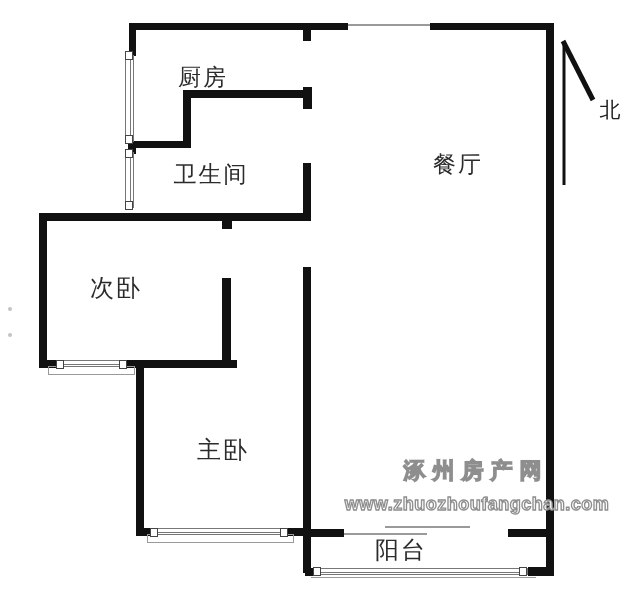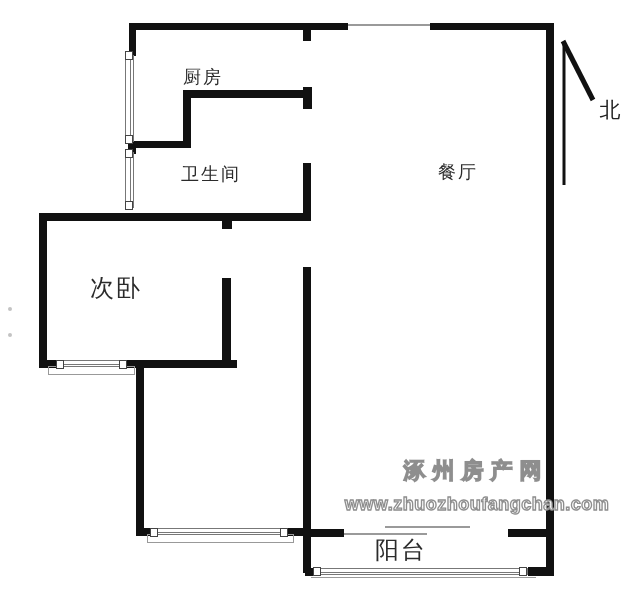--- a/index.html
+++ b/index.html
@@ -11,21 +11,21 @@
   .thin{position:absolute;background:#9a9a9a;}
   
   .win-v{position:absolute;width:9px;background:#fff;border:1px solid #777;box-sizing:border-box;z-index:2;}
   .win-v::before{content:"";position:absolute;left:50%;top:0;bottom:0;width:1px;background:#777;}
   .win-h{position:absolute;height:7px;background:#fff;border:1px solid #777;box-sizing:border-box;z-index:2;}
   .win-h::before{content:"";position:absolute;top:50%;left:0;right:0;height:1px;background:#777;}
   .cap{position:absolute;width:8px;height:9px;background:#fff;border:1px solid #444;box-sizing:border-box;z-index:3;}
   .frame{position:absolute;border:1px solid #999;box-sizing:border-box;background:transparent;z-index:1;}
   .room-label{
     position:absolute;transform:translate(-50%,-50%);
-    color:#2b2b2b;font-size:18px;letter-spacing:2px;white-space:nowrap;z-index:4;
+    color:#2b2b2b;font-size:23px;letter-spacing:2px;white-space:nowrap;z-index:4;
   }
   .north-label{position:absolute;transform:translate(-50%,-50%);color:#222;font-size:21px;z-index:4;}
   .compass{position:absolute;left:552px;top:34px;z-index:4;}
   .watermark{
     position:absolute;z-index:6;transform:translate(-50%,-50%);white-space:nowrap;
     color:#ffffff;-webkit-text-stroke:1.3px #8e8e8e;text-shadow:0 0 1px #b5b5b5;
     font-family:"Liberation Sans","DejaVu Sans",sans-serif;font-weight:bold;
   }
   .wm-name{left:476px;top:471px;font-size:22px;letter-spacing:7px;}
   .wm-url{left:477px;top:504px;font-size:18px;letter-spacing:0.5px;}
@@ -90,21 +90,22 @@
 
   <svg class="compass" width="50" height="160" viewBox="0 0 50 160">
     <line x1="12" y1="8" x2="12" y2="151" stroke="#111" stroke-width="3"></line>
     <line x1="11" y1="7" x2="41" y2="66" stroke="#111" stroke-width="5"></line>
   </svg>
   <span class="north-label" style="left:610px;top:110px;">北</span>
 
   <span class="room-label" style="left:203px;top:77px;">厨房</span>
   <span class="room-label" style="left:116px;top:288px;font-size:24px;">次卧</span>
   <span class="room-label" style="left:211px;top:174px;">卫生间</span>
-  <span class="room-label" style="left:458px;top:172px;">餐厅</span>
+  <span class="room-label" style="left:223px;top:450px;font-size:24px;">主卧</span>
+  <span class="room-label" style="left:458px;top:164px;">餐厅</span>
   <span class="room-label" style="left:401px;top:550px;font-size:24px;">阳台</span>
 
   <span class="watermark wm-name">涿州房产网</span>
   <span class="watermark wm-url">www.zhuozhoufangchan.com</span>
 
   <div class="dot" style="left:8px;top:307px;"></div>
   <div class="dot" style="left:8px;top:333px;"></div>
 
 </div>
 

